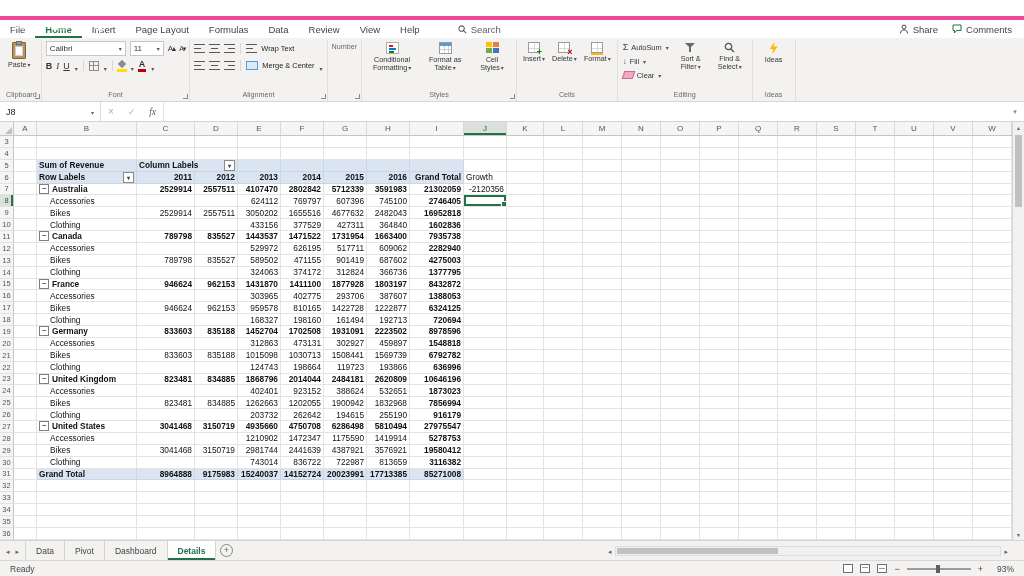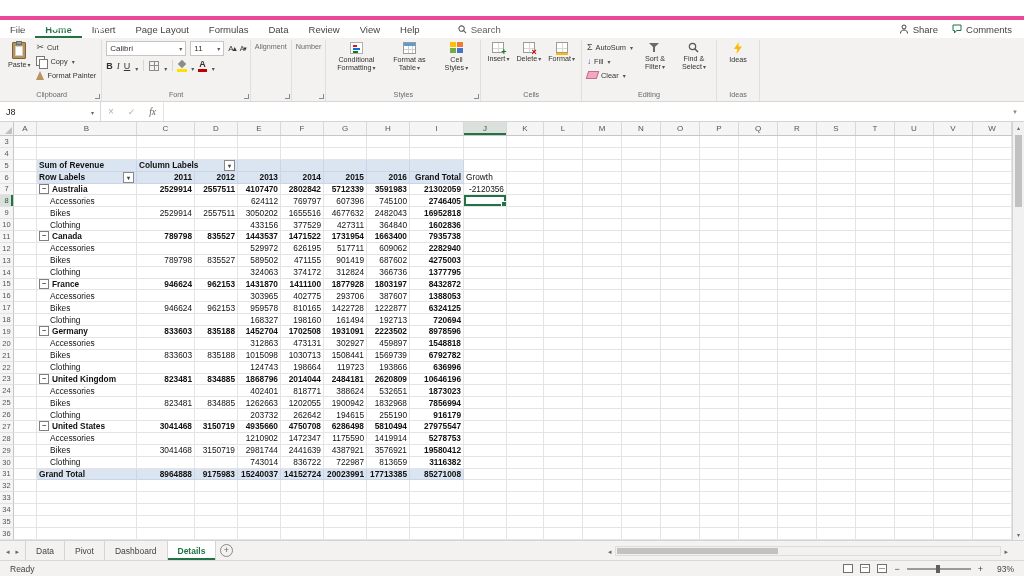--- a/index.html
+++ b/index.html
@@ -287,35 +287,20 @@
   </div>
 
   <div class="ribbon">
 
     <div class="rgroup">
       <div class="rbody">
         <div class="bigbtn">
           <span class="ic-paste"></span>
           <span class="blab"><span>Paste</span><span class="car"></span></span>
         </div>
-        <div class="scol">
-          <div class="sbtn">
-              <span class="ic-cut"></span>
-              <span>Cut</span>
-            </div>
-          <div class="sbtn">
-              <span class="ic-copy"></span>
-              <span>Copy</span>
-              <span class="car"></span>
-            </div>
-          <div class="sbtn">
-              <span class="ic-brush"></span>
-              <span>Format Painter</span>
-            </div>
-        </div>
       </div>
       <div class="glabel">Clipboard</div>
       <div class="launch"></div>
     </div>
 
     <div class="rgroup">
       <div class="rbody col">
         <div class="frow">
           <div class="combo" style="width:72px;">
               <span>Calibri</span>
@@ -341,20 +326,39 @@
             <span class="car"></span>
           <span class="ic-fontcolor"></span>
             <span class="car"></span>
         </div>
       </div>
       <div class="glabel">Font</div>
       <div class="launch"></div>
     </div>
 
     <div class="rgroup">
+      <div class="rbody col">
+        <div class="frow">
+          <span class="ic-al ic-alL"></span>
+          <span class="ic-al ic-alC"></span>
+          <span class="ic-al ic-alR"></span>
+          <span class="vsep"></span>
+          <span class="ic-al ic-alL"></span>
+          <span style="font-size:7.4px;">Wrap Text</span>
+        </div>
+        <div class="frow">
+          <span class="ic-al ic-alL"></span>
+          <span class="ic-al ic-alC"></span>
+          <span class="ic-al ic-alR"></span>
+          <span class="vsep"></span>
+          <span class="ic-mc"></span>
+          <span style="font-size:7.4px;">Merge &amp; Center</span>
+            <span class="car"></span>
+        </div>
+      </div>
       <div class="glabel">Alignment</div>
       <div class="launch"></div>
     </div>
 
     <div class="rgroup">
       <div class="glabel">Number</div>
       <div class="launch"></div>
     </div>
 
     <div class="rgroup">
@@ -1075,21 +1079,21 @@
       </div>
       <div class="grow">
         <div class="rownum">24</div>
         <div class="gcell" style="width: 23px;"></div>
         <div class="gcell ind" style="width: 100px;">
           <span>Accessories</span>
         </div>
         <div class="gcell num" style="width: 58px;"></div>
         <div class="gcell num" style="width: 43px;"></div>
         <div class="gcell num" style="width: 43px;">402401</div>
-        <div class="gcell num" style="width: 43px;">818771</div>
+        <div class="gcell num" style="width: 43px;">923152</div>
         <div class="gcell num" style="width: 43px;">388624</div>
         <div class="gcell num" style="width: 43px;">532651</div>
         <div class="gcell num b" style="width: 54px;">1873023</div>
         <div class="gcell num" style="width: 43px;"></div>
         <div class="gcell" style="width: 37px;"></div>
         <div class="gcell" style="width: 39px;"></div>
         <div class="gcell" style="width: 39px;"></div>
         <div class="gcell" style="width: 39px;"></div>
         <div class="gcell" style="width: 39px;"></div>
         <div class="gcell" style="width: 39px;"></div>

